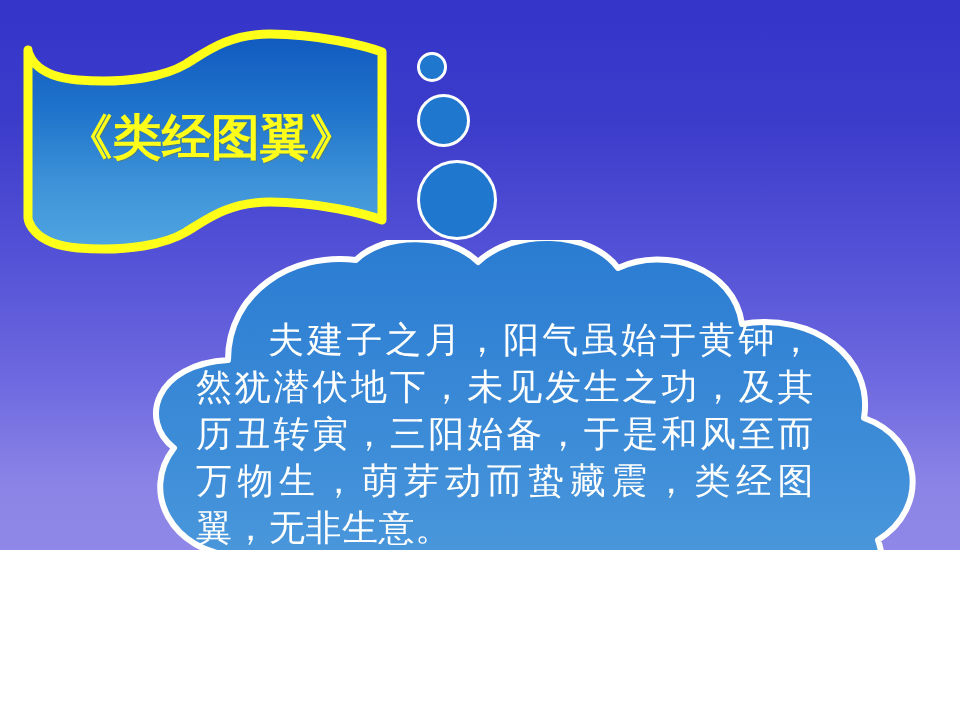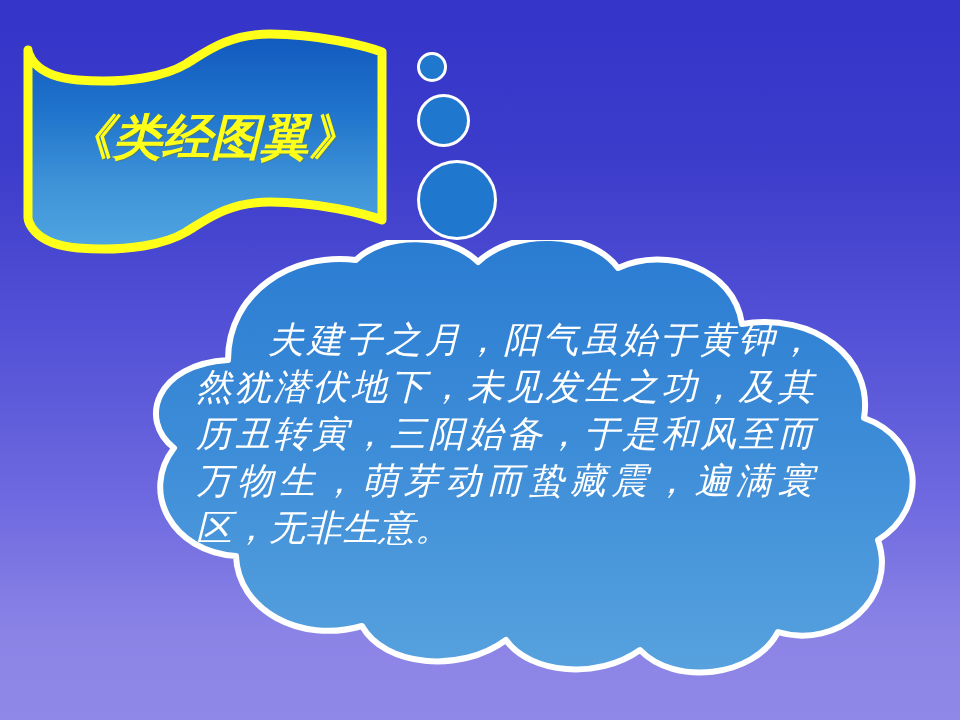--- a/index.html
+++ b/index.html
@@ -6,24 +6,23 @@
     margin: 0;
     padding: 0;
     background: #ffffff;
   }
   body {
     font-family: "Liberation Sans", sans-serif;
   }
   #slide {
     position: relative;
     width: 960px;
-    height: 720px;
+    height: 550px;
     overflow: hidden;
     background: linear-gradient(180deg, #3434c9 0%, #3c3ccb 22%, #5351d6 46%, #6f6ae0 70%, #8b84e6 88%, #9088e8 100%);
-    font-style: italic;
   }
 
   
   .bubble {
     position: absolute;
     border-radius: 50%;
     background: #1f78cd;
     border: 3px solid #ffffff;
     box-sizing: border-box;
   }
@@ -144,15 +143,15 @@
                C 676,438 596,446 562,410
                C 520,440 452,434 428,400
                C 382,434 306,426 284,386
                C 222,404 160,370 158,316
                C 94,312 62,252 96,208
                C 60,180 78,124 150,120
                Z" fill="url(#cloudGrad)" stroke="#ffffff" stroke-width="6" stroke-linejoin="round" stroke-linecap="round"></path>
     </svg>
   </div>
 
-  <div id="cloud-text">夫建子之月，阳气虽始于黄钟，然犹潜伏地下，未见发生之功，及其历丑转寅，三阳始备，于是和风至而万物生，萌芽动而蛰藏震，遍满寰区，无非生意。</div>
+  <div id="cloud-text">夫建子之月，阳气虽始于黄钟，然犹潜伏地下，未见发生之功，及其历丑转寅，三阳始备，于是和风至而万物生，萌芽动而蛰藏震，类经图翼，无非生意。</div>
 
 </div>
 
 </body></html>

